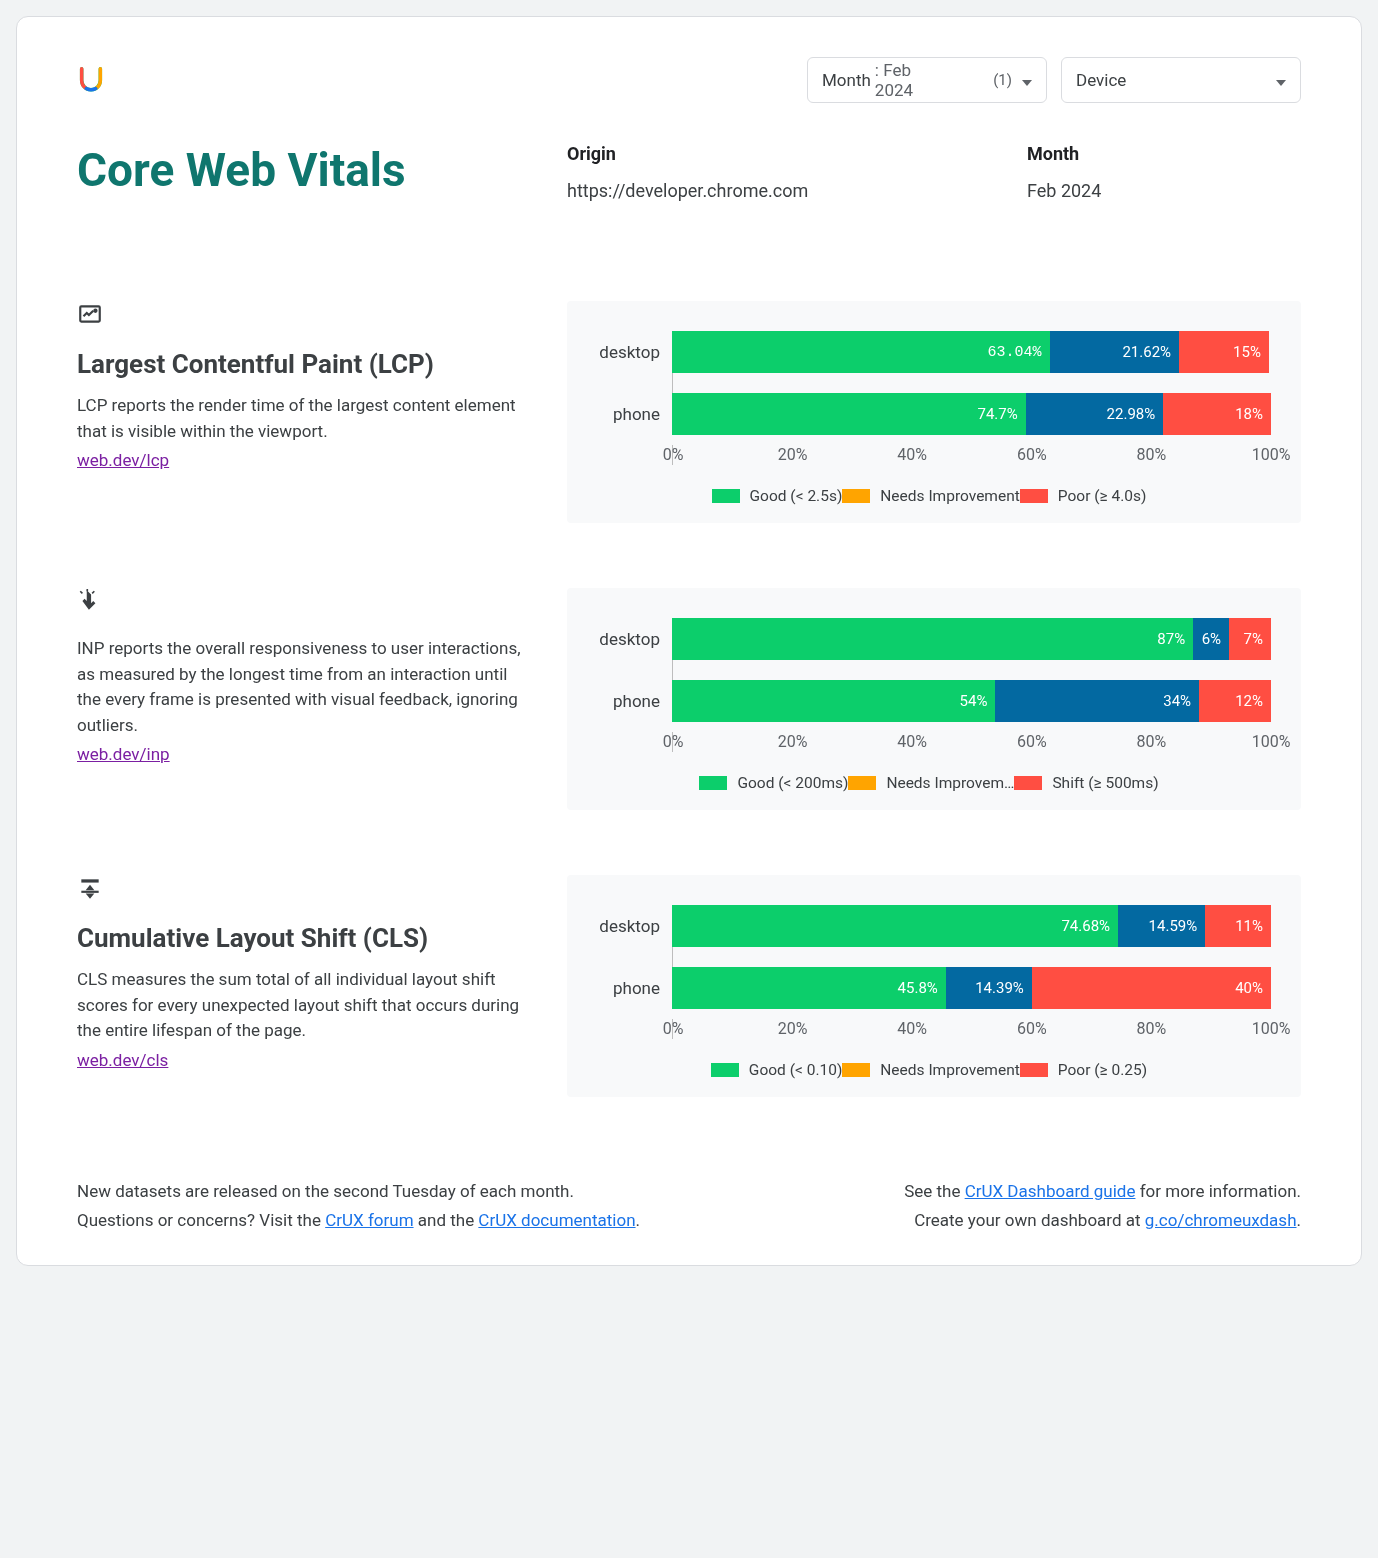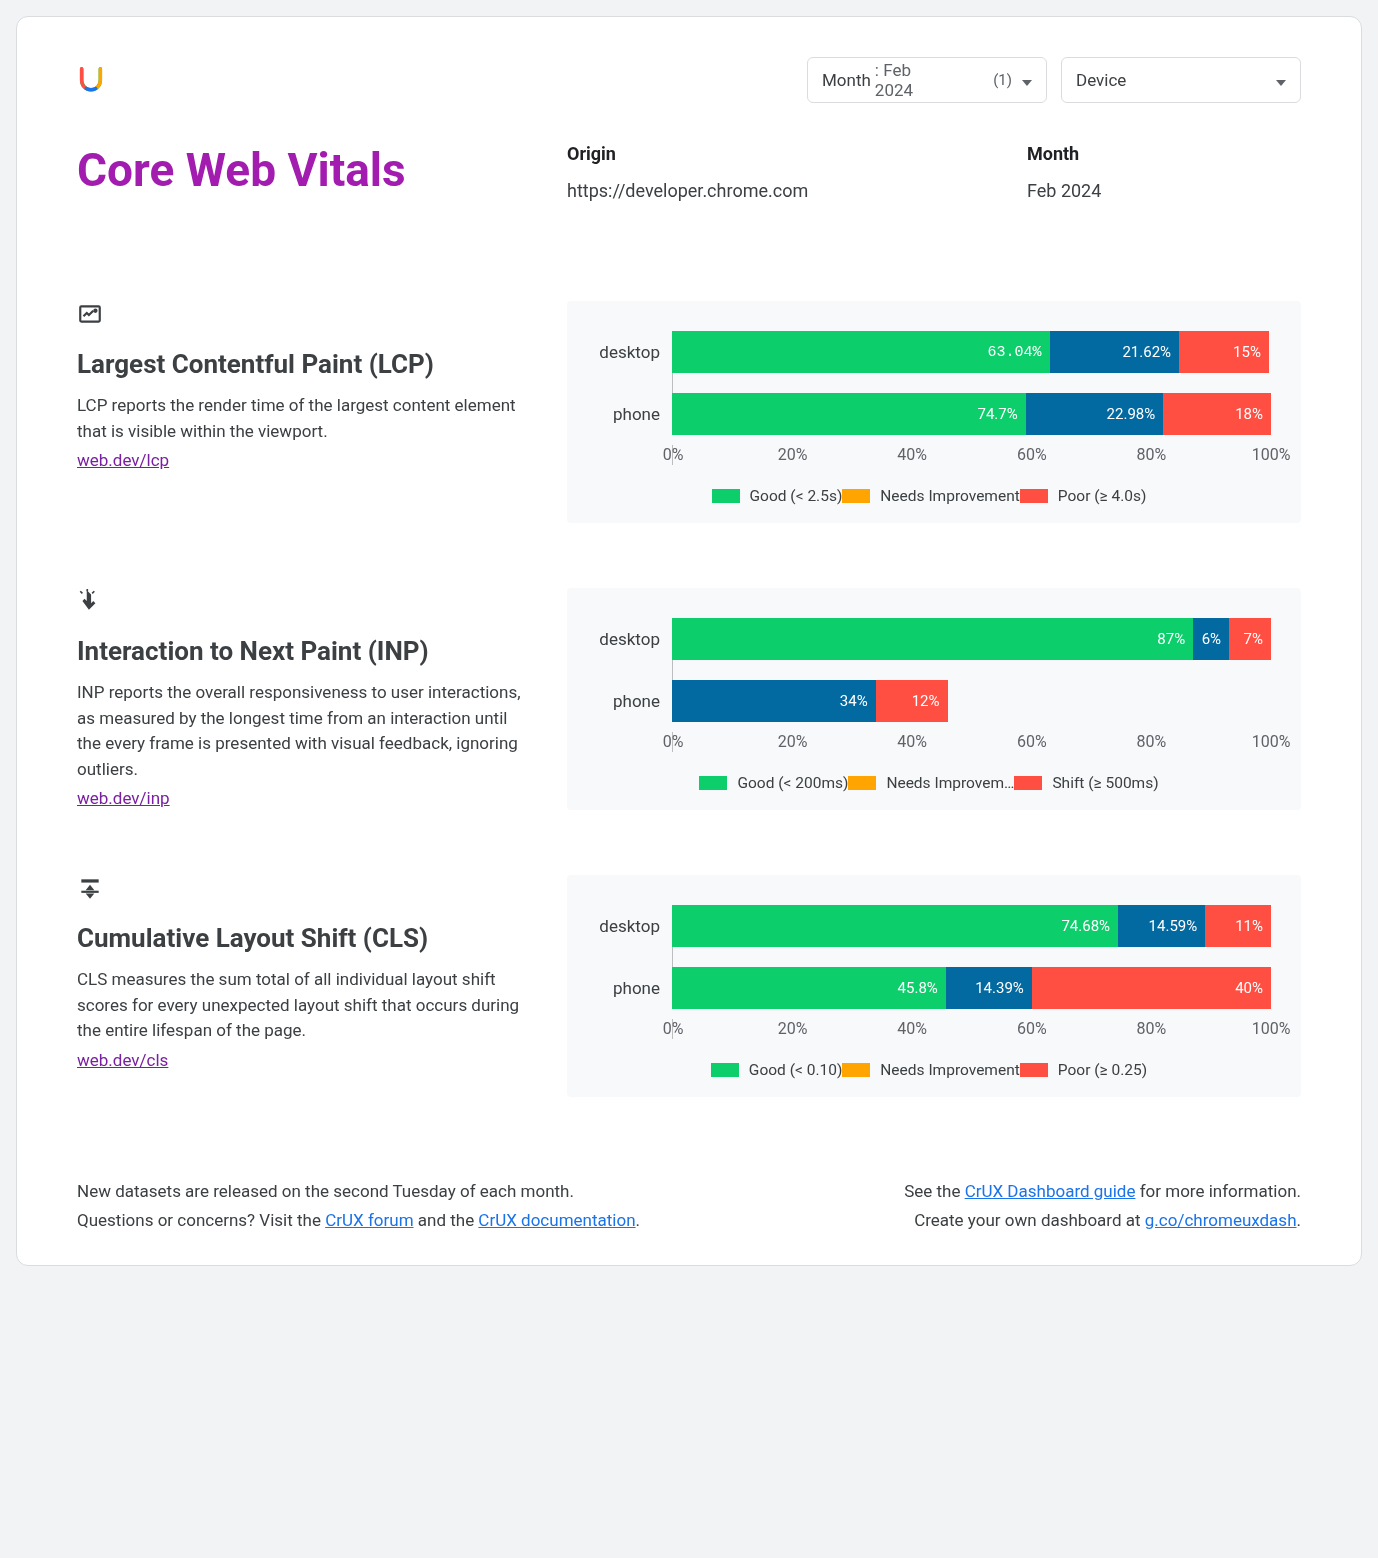--- a/index.html
+++ b/index.html
@@ -45,21 +45,21 @@
   .filter-device { width: 240px; justify-content: space-between; }
 
   .header-row {
     display: flex;
     align-items: flex-start;
     margin-bottom: 100px;
   }
   .page-title {
     font-size: 46px;
     font-weight: 700;
-    color: #a21caf;
+    color: #0f766e;
     margin: 0;
     flex: 0 0 490px;
   }
   .meta-block { flex: 0 0 460px; }
   .meta-label { font-weight: 700; font-size: 18px; color: #202124; margin-bottom: 16px; }
   .meta-value { font-size: 18px; color: #3c4043; }
   .meta-block.month { flex: 0 0 220px; }
 
   .metric-row {
     display: flex;
@@ -288,35 +288,36 @@
               <div class="legend-swatch lsw poor"></div>
               <span>Poor (≥ 4.0s)</span>
             </div>
           </div>
         </div>
       </div>
       <div class="metric-row">
         <div class="metric-left"><div class="metric-icon"><svg width="26" height="26" viewBox="0 0 24 24" fill="#3c4043">
               <path d="M9 2 L9 12 L7 10 L5 12 L11 20 L17 14 L15 12 L13 14 L13 6 Z"></path>
               <path d="M3 3 L5 5 M16 3 L14 5 M9.5 1 L9.5 3" stroke="#3c4043" stroke-width="1.5" fill="none"></path>
-            </svg></div><h2 class="metric-title">Interaction to Next Paint (INP)</h2><p class="metric-desc">INP reports the overall responsiveness to user interactions, as measured by the longest time from an interaction until the every frame is presented with visual feedback, ignoring outliers.</p><a class="metric-link" href="#">web.dev/inp</a></div>
+            </svg></div><p class="metric-desc">INP reports the overall responsiveness to user interactions, as measured by the longest time from an interaction until the every frame is presented with visual feedback, ignoring outliers.</p><a class="metric-link" href="#">web.dev/inp</a></div>
         <div class="chart-card">
           <div class="bars-container">
             <div class="axis-vline"></div>
             <div class="bar-row">
               <div class="bar-label">desktop</div>
               <div class="bar-track">
                 <div class="bar-seg good" style="width: 87%;">87%</div>
                 <div class="bar-seg ni" style="width: 6%;">6%</div>
                 <div class="bar-seg poor" style="width: 7%;">7%</div>
               </div>
             </div>
             <div class="bar-row">
               <div class="bar-label">phone</div>
               <div class="bar-track">
+                <div class="bar-seg good" style="width: 54%;">54%</div>
                 <div class="bar-seg ni" style="width: 34%;">34%</div>
                 <div class="bar-seg poor" style="width: 12%;">12%</div>
               </div>
             </div>
           </div>
           <div class="axis-wrap">
             <div class="pad"></div>
             <div class="axis">
               <span style="left: 0%;">0%</span>
               <span style="left: 20%;">20%</span>

